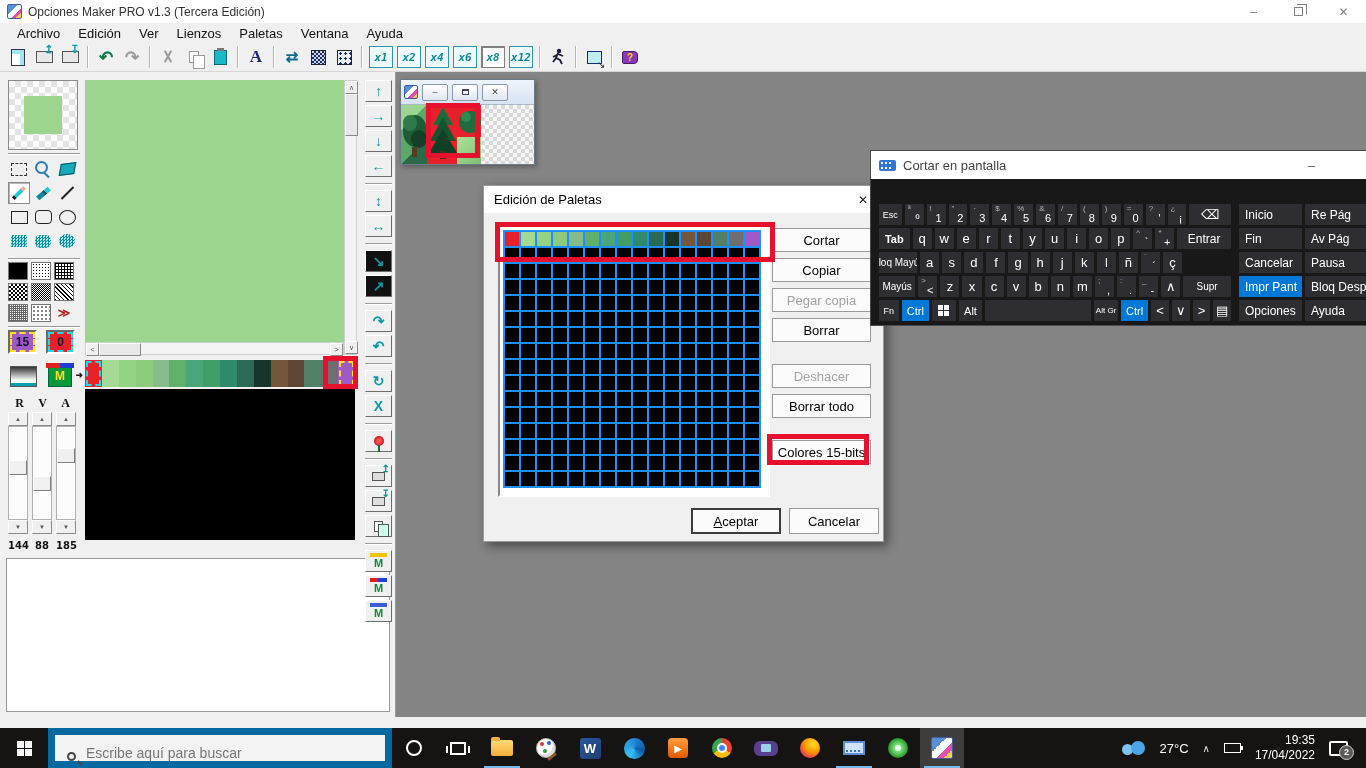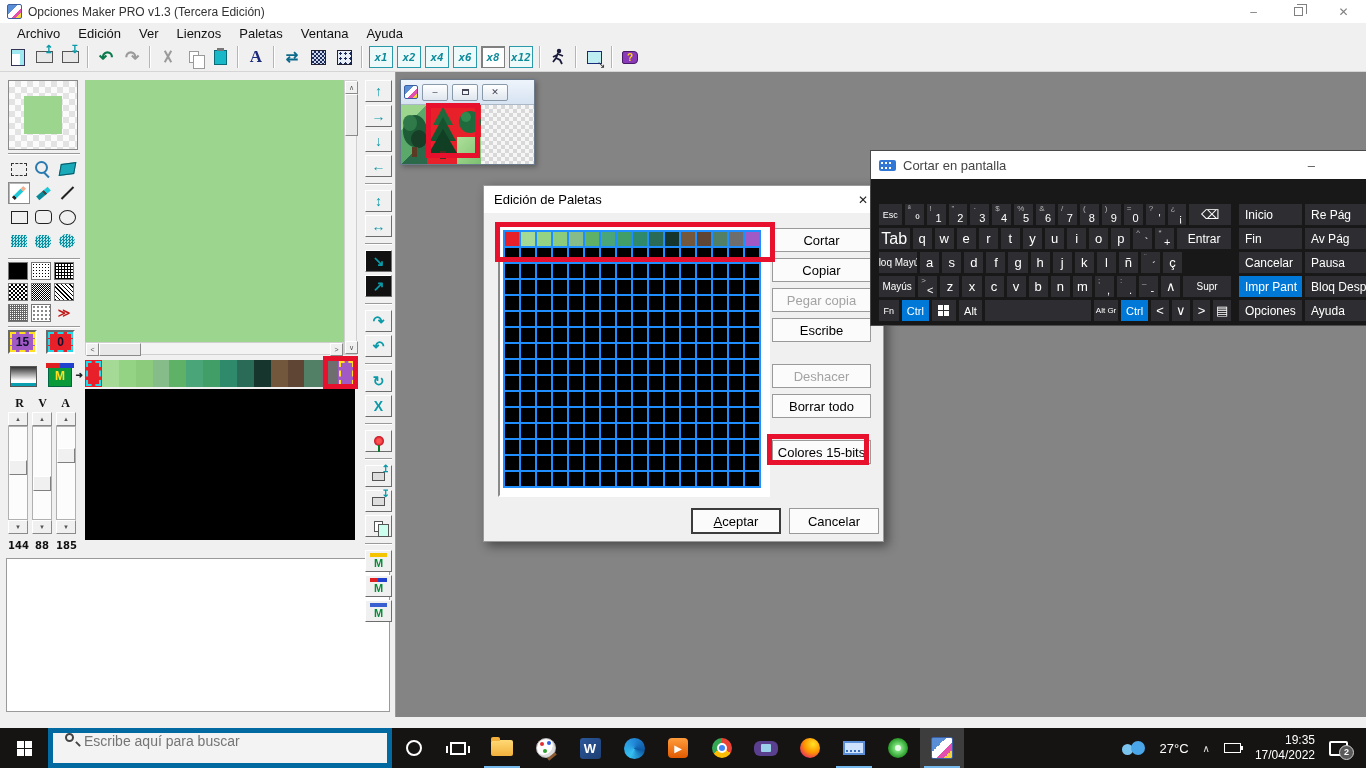--- a/index.html
+++ b/index.html
@@ -177,21 +177,21 @@
   .nav-key { width:63px; background:#2e2e32; color:#fff; font-size:12px; display:flex; align-items:center; padding-left:6px; white-space:nowrap; overflow:hidden; flex:none; }
   .nav-key.pressed { background:#0078d7; }
   .osk-winlogo { width:11px; height:11px; position:relative; }
   .osk-winlogo::before { content:""; position:absolute; width:5px; height:5px; background:#fff; box-shadow:6px 0 #fff,0 6px #fff,6px 6px #fff; }
 
   
   .taskbar { position:absolute; left:0; top:728px; width:1366px; height:40px; background:#161413; display:flex; align-items:center; }
   .start { width:48px; height:40px; display:flex; align-items:center; justify-content:center; }
   .winlogo { width:15px; height:15px; position:relative; }
   .winlogo::before { content:""; position:absolute; width:7px; height:7px; background:#fff; box-shadow:8px 0 #fff,0 8px #fff,8px 8px #fff; }
-  .searchbox { width:344px; height:40px; background:#f3f3f3; display:flex; align-items:flex-start; padding-left:12px; gap:10px; border:5px solid #0369a1; }
+  .searchbox { width:344px; height:40px; background:#f3f3f3; display:flex; align-items:flex-end; padding-left:12px; gap:10px; border:7px solid #0369a1; }
   .mag { width:9px; height:9px; border:2px solid #444; border-radius:50%; position:relative; flex:none; }
   .mag::after { content:""; position:absolute; left:8px; top:8px; width:6px; height:2px; background:#444; transform:rotate(45deg); }
   .searchbox input { border:none; background:transparent; outline:none; font-size:14px; color:#333; width:280px; font-family:"Liberation Sans",sans-serif; }
   .tb-item { width:44px; height:40px; display:flex; align-items:center; justify-content:center; position:relative; flex:none; }
   .tb-item.running::after { content:""; position:absolute; left:4px; bottom:0; width:36px; height:2px; background:#76b9ed; }
   .tb-item.active { background:#3d3d3d; }
   .cortana-ico { width:16px; height:16px; border:2px solid #fff; border-radius:50%; }
   .taskview-ico { width:16px; height:13px; border:2px solid #fff; position:relative; }
   .taskview-ico::before { content:""; position:absolute; left:-6px; top:2px; width:2px; height:7px; background:#fff; }
   .taskview-ico::after { content:""; position:absolute; right:-6px; top:2px; width:2px; height:7px; background:#fff; }
@@ -781,21 +781,21 @@
           <div class="dlg-cell" style="background: rgb(0, 0, 0);"></div>
           <div class="dlg-cell" style="background: rgb(0, 0, 0);"></div>
           <div class="dlg-cell" style="background: rgb(0, 0, 0);"></div>
           <div class="dlg-cell" style="background: rgb(0, 0, 0);"></div>
         </div>
     </div>
     <div class="dlg-btns" id="dlgBtns">
         <div class="dbtn">Cortar</div>
         <div class="dbtn">Copiar</div>
         <div class="dbtn disabled">Pegar copia</div>
-        <div class="dbtn">Escribe</div>
+        <div class="dbtn">Borrar</div>
         <div class="dbtn disabled gap">Deshacer</div>
         <div class="dbtn">Borrar todo</div>
         <div class="dbtn gap">Colores 15-bits</div>
       </div>
     <div class="dlg-ok" id="okBtn"><u>A</u>ceptar</div>
     <div class="dlg-cancel">Cancelar</div>
   </div>
 
   <div class="osk">
     <div class="osk-title">
@@ -854,21 +854,21 @@
             <span class="ks">?</span>
             <span class="km">'</span>
           </div>
           <div class="key" style="flex-grow: 1;">
             <span class="ks">¿</span>
             <span class="km">¡</span>
           </div>
           <div class="key" style="flex-grow: 2.2;">⌫</div>
         </div>
         <div class="osk-row">
-          <div class="key" style="flex-grow: 1.6; font-size: 16px;">Tab</div>
+          <div class="key" style="flex-grow: 1.6; font-size: 11px; font-weight: bold;">Tab</div>
           <div class="key" style="flex-grow: 1;">q</div>
           <div class="key" style="flex-grow: 1;">w</div>
           <div class="key" style="flex-grow: 1;">e</div>
           <div class="key" style="flex-grow: 1;">r</div>
           <div class="key" style="flex-grow: 1;">t</div>
           <div class="key" style="flex-grow: 1;">y</div>
           <div class="key" style="flex-grow: 1;">u</div>
           <div class="key" style="flex-grow: 1;">i</div>
           <div class="key" style="flex-grow: 1;">o</div>
           <div class="key" style="flex-grow: 1;">p</div>

